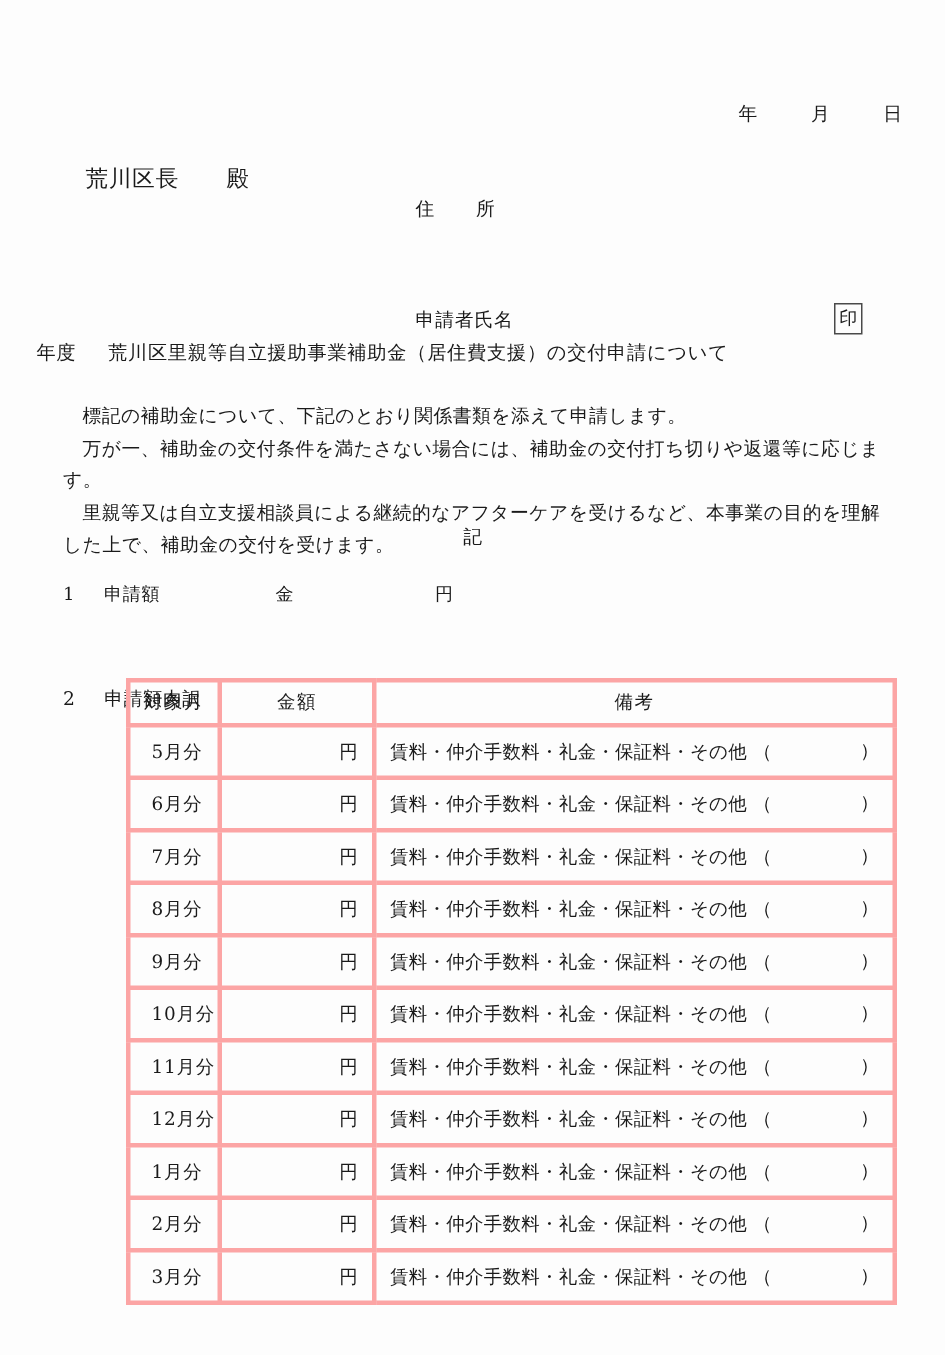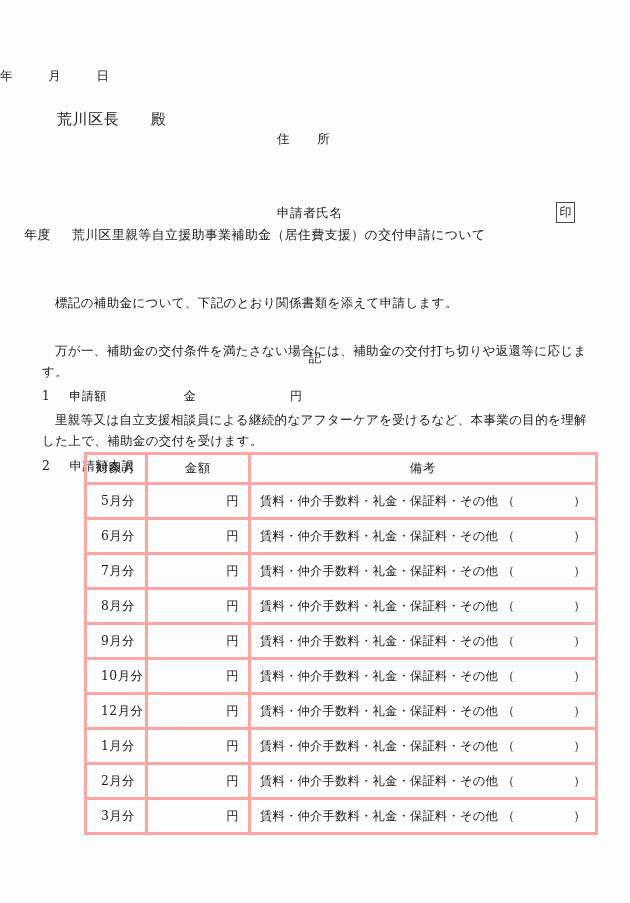--- a/index.html
+++ b/index.html
@@ -26,22 +26,23 @@
   
   .abs { position: absolute; white-space: nowrap; }
 
   
   #form-code {
     left: 42px; top: 48px;
     font-size: 12.5px;
     letter-spacing: 0.6px;
   }
   #date-line {
-    left: 0; top: 68px;
+    left: 14px; top: 68px;
     width: 588px;
+    text-align: right;
     font-size: 12.5px;
     letter-spacing: 0.6px;
   }
   #date-line .dseg { display: inline-block; }
   #date-line .dgap { display: inline-block; width: 26px; }
 
   #addressee {
     left: 57px; top: 110px;
     font-size: 15px;
     letter-spacing: 0.6px;
@@ -91,21 +92,21 @@
   
   #body-text {
     position: absolute;
     left: 42px; top: 266px;
     width: 556px;
     font-size: 12.5px;
     line-height: 21.5px;
     letter-spacing: 0.35px;
   }
   #body-text p { margin: 0; }
-  #body-text .indent { text-indent: 13px; margin-top: 26px; }
+  #body-text .indent { text-indent: 13px; }
 
   
   #ki-mark {
     left: 0; top: 350px;
     width: 630px;
     text-align: center;
     font-size: 12.5px;
   }
 
   
@@ -272,20 +273,25 @@
           <td class="cell-month">9月分</td>
           <td class="cell-amount">円</td>
           <td class="cell-note"><span class="note-text">賃料・仲介手数料・礼金・保証料・その他 （</span><span class="note-close">）</span></td>
         </tr>
         <tr>
           <td class="cell-month">10月分</td>
           <td class="cell-amount">円</td>
           <td class="cell-note"><span class="note-text">賃料・仲介手数料・礼金・保証料・その他 （</span><span class="note-close">）</span></td>
         </tr>
         <tr>
+          <td class="cell-month">11月分</td>
+          <td class="cell-amount">円</td>
+          <td class="cell-note"><span class="note-text">賃料・仲介手数料・礼金・保証料・その他 （</span><span class="note-close">）</span></td>
+        </tr>
+        <tr>
           <td class="cell-month">12月分</td>
           <td class="cell-amount">円</td>
           <td class="cell-note"><span class="note-text">賃料・仲介手数料・礼金・保証料・その他 （</span><span class="note-close">）</span></td>
         </tr>
         <tr>
           <td class="cell-month">1月分</td>
           <td class="cell-amount">円</td>
           <td class="cell-note"><span class="note-text">賃料・仲介手数料・礼金・保証料・その他 （</span><span class="note-close">）</span></td>
         </tr>
         <tr>

